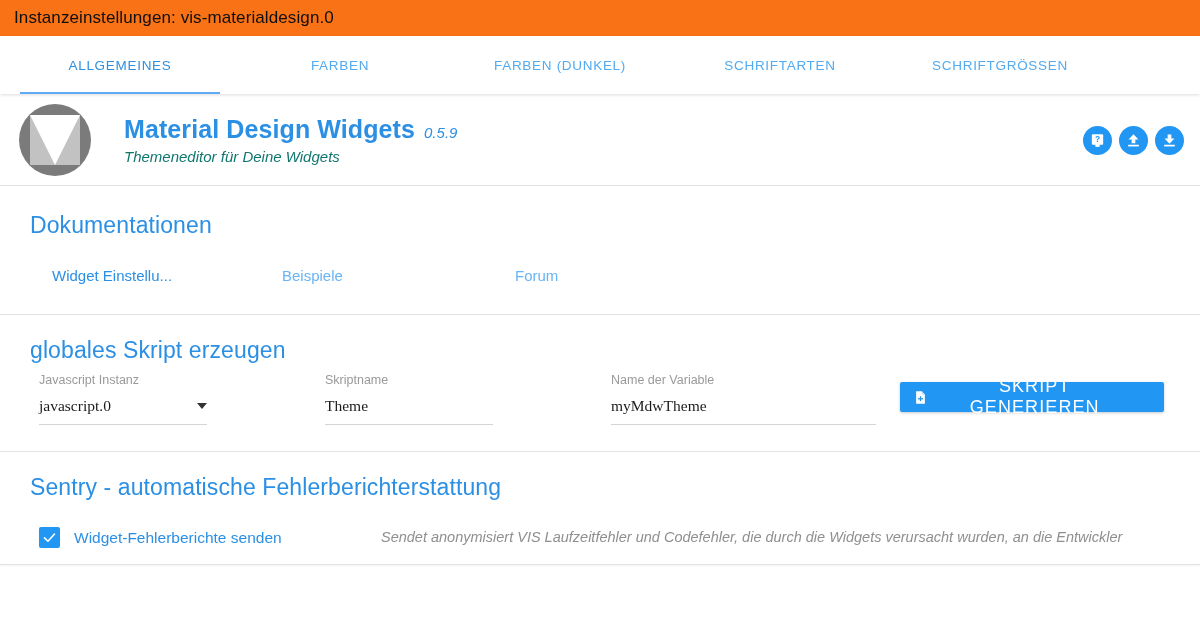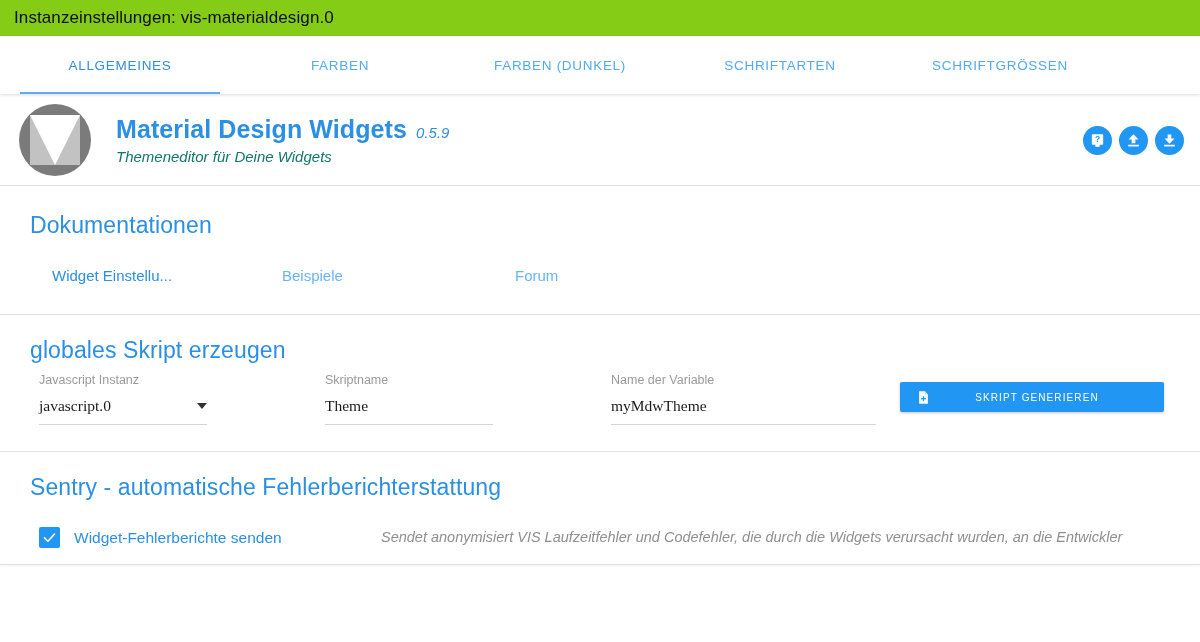--- a/index.html
+++ b/index.html
@@ -9,21 +9,21 @@
     height: 642px;
     overflow: hidden;
     background: #ffffff;
     font-family: "Liberation Sans", sans-serif;
     -webkit-font-smoothing: antialiased;
   }
 
   
   .titlebar {
     height: 36px;
-    background: #84cc16;
+    background: #f97316;
     display: flex;
     align-items: center;
     padding: 0 14px;
     color: #0f0f0f;
     font-size: 17px;
     letter-spacing: .1px;
   }
 
   
   .tabbar {
@@ -73,21 +73,21 @@
     padding: 0 16px 0 14px;
   }
   .logo {
     width: 82px;
     height: 82px;
     flex: 0 0 82px;
     position: relative;
   }
   .logo svg { display: block; width: 82px; height: 82px; }
 
-  .apptitles { margin-left: 20px; flex: 1 1 auto; }
+  .apptitles { margin-left: 28px; flex: 1 1 auto; }
   .apptitle-row {
     display: flex;
     align-items: baseline;
     gap: 9px;
   }
   .apptitle {
     font-size: 25px;
     color: #2b8fe4;
     font-weight: 700;
     letter-spacing: .1px;
@@ -199,21 +199,21 @@
     color: #fff;
     cursor: pointer;
     box-shadow: 0 1px 3px rgba(0,0,0,0.22);
     padding: 0;
   }
   .genbtn .gicon { width: 46px; display: flex; align-items: center; justify-content: center; }
   .genbtn .gicon svg { width: 15px; height: 15px; display: block; }
   .genbtn .glabel {
     flex: 1 1 auto;
     text-align: center;
-    font-size: 10px;
+    font-size: 18px;
     letter-spacing: 1.1px;
     padding-right: 36px;
   }
 
   
   .sentry { padding: 22px 0 16px 0; }
   .sentry-row {
     display: flex;
     align-items: flex-start;
     margin-top: 26px;

